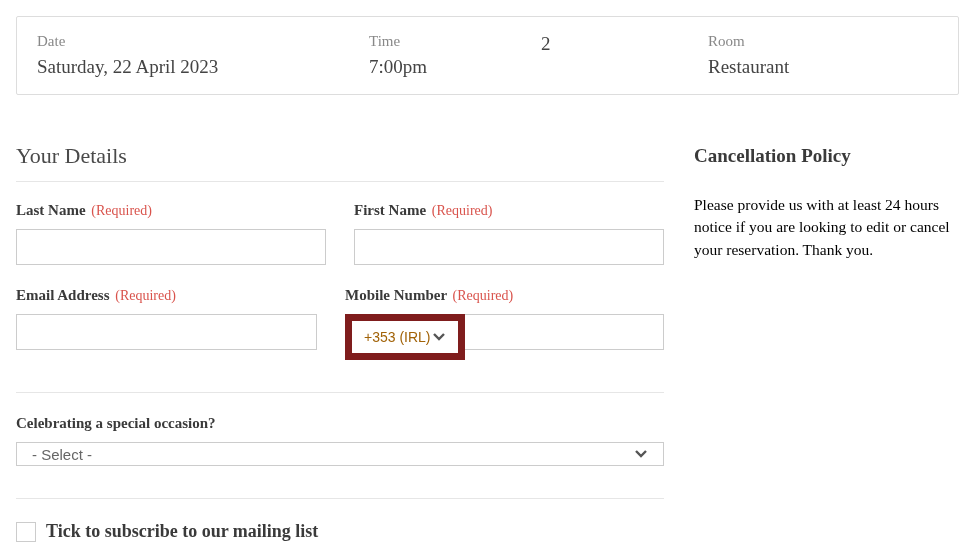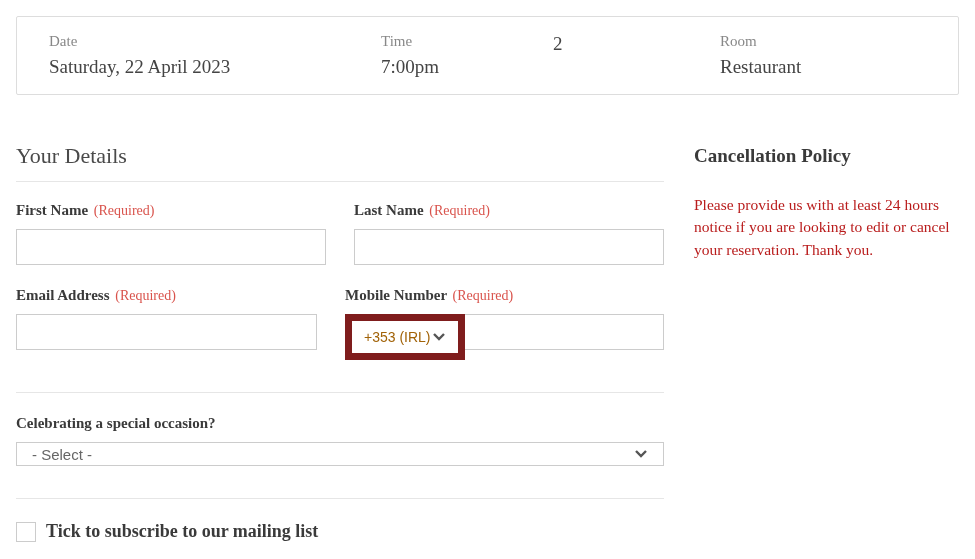--- a/index.html
+++ b/index.html
@@ -6,21 +6,21 @@
     body {
       font-family: Georgia, 'Times New Roman', serif;
       background: #fff;
       padding: 16px;
       color: #3a3a3a;
       width: 975px;
     }
     .summary-box {
       border: 1px solid #ddd;
       border-radius: 2px;
-      padding: 16px 32px;
+      padding: 16px 20px;
       display: flex;
       gap: 12px;
     }
     .summary-cell { display: flex; flex-direction: column; gap: 6px; }
     .summary-cell.date { flex-basis: 320px; }
     .summary-cell.time { flex-basis: 160px; }
     .summary-cell.guests { flex-basis: 155px; }
     .summary-cell.room { flex: 1; }
     .summary-label { color: #888; font-size: 15px; }
     .summary-value { color: #444; font-size: 19px; }
@@ -92,21 +92,21 @@
     .chev svg { display: block; }
     .check-row { display: flex; align-items: center; gap: 10px; }
     .checkbox {
       width: 20px; height: 20px;
       border: 1px solid #ccc;
       background: #fff;
       cursor: pointer;
     }
     .check-label { font-size: 18px; font-weight: bold; color: #3a3a3a; }
     .policy-title { font-size: 19px; font-weight: bold; color: #3a3a3a; margin-bottom: 27px; margin-top: 2px; }
-    .policy-text { font-size: 15.5px; color: #b91c1c; line-height: 1.45; }
+    .policy-text { font-size: 15.5px; color: #000000; line-height: 1.45; }
   </style>
 </head>
 <body>
 
 <div class="summary-box">
   <div class="summary-cell date">
     <span class="summary-label">Date</span>
     <span class="summary-value">Saturday, 22 April 2023</span>
   </div>
   <div class="summary-cell time">
@@ -122,28 +122,28 @@
   </div>
 </div>
 
 <div class="main">
   <div class="left">
     <h2 class="section-title">Your Details</h2>
 
     <div class="row">
       <div class="field">
         <label class="field-label">
+          <span>Last Name</span>
+          <span class="req">(Required)</span>
+        </label>
+        <input type="text" class="text-input" style="">
+      </div>
+      <div class="field">
+        <label class="field-label">
           <span>First Name</span>
-          <span class="req">(Required)</span>
-        </label>
-        <input type="text" class="text-input" style="">
-      </div>
-      <div class="field">
-        <label class="field-label">
-          <span>Last Name</span>
           <span class="req">(Required)</span>
         </label>
         <input type="text" class="text-input" style="">
       </div>
     </div>
 
     <div class="row">
       <div class="field">
         <label class="field-label">
           <span>Email Address</span>

